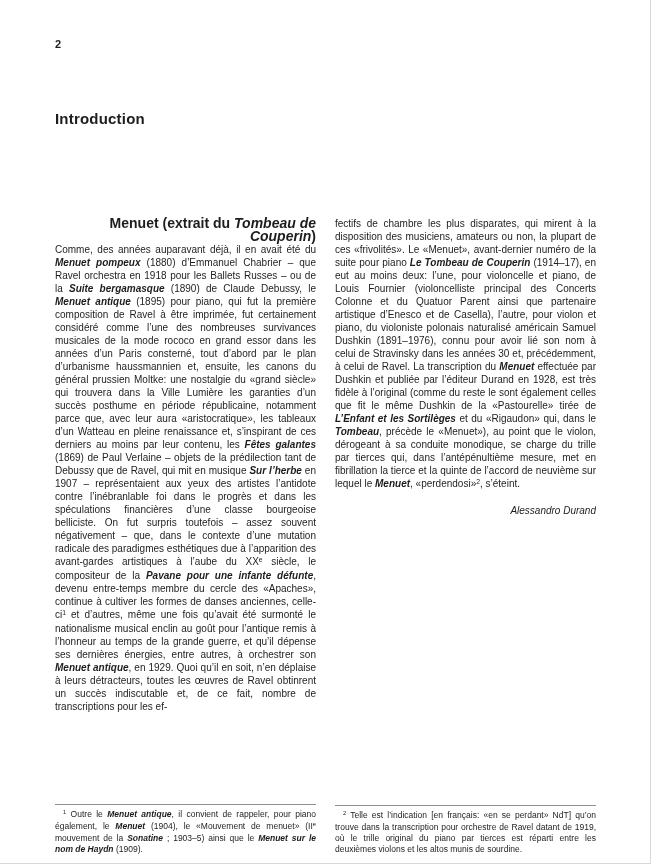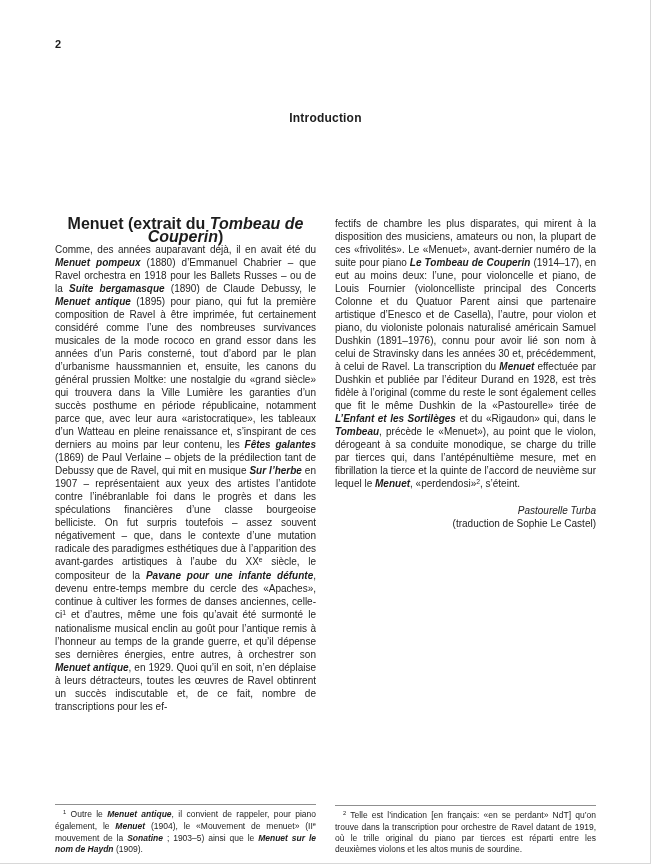--- a/index.html
+++ b/index.html
@@ -16,39 +16,39 @@
     padding:38px 55px 9px 55px;
     background:#fff;
     box-shadow:inset -1px -1px 0 #d8d8d8;
     display:flex;flex-direction:column;
   }
   .page-number{
     font-size:11px;font-weight:bold;line-height:12px;
   }
   .title{
     margin:58px 0 0 0;
-    text-align:center;
-    font-size:12px;font-weight:bold;
+    text-align:left;
+    font-size:15px;font-weight:bold;
     line-height:21px;
     letter-spacing:0.2px;
   }
   .columns{
     margin-top:88px;
     display:flex;
     gap:19px;
     flex:1 1 auto;
     overflow:hidden;
   }
   .column{
     width:261px;
     display:flex;flex-direction:column;
   }
   p{margin:0;}
   .heading{
-    font-size:16px;line-height:13px;font-weight:bold;text-align:center;
+    font-size:14px;line-height:13px;font-weight:bold;text-align:right;
   }
   .body-text{
     font-size:10px;line-height:13px;text-align:justify;
   }
   .author{
     margin-top:13px;
     font-size:10px;line-height:13px;
     text-align:right;font-style:italic;
   }
   .credit{
@@ -84,22 +84,21 @@
       <p class="heading"><span class="bd">Menuet (extrait du </span><span class="it bd">Tombeau de Couperin</span><span class="bd">)</span></p>
       <p class="body-text"><span>Comme, des années auparavant déjà, il en avait été du </span><span class="it">Menuet pompeux</span><span> (1880) d’Emmanuel Chabrier – que Ravel orchestra en 1918 pour les Ballets Russes – ou de la </span><span class="it">Suite bergamasque</span><span> (1890) de Claude Debussy, le </span><span class="it">Menuet antique</span><span> (1895) pour piano, qui fut la première composition de Ravel à être imprimée, fut certainement considéré comme l’une des nombreuses survivances musicales de la mode rococo en grand essor dans les années d’un Paris consterné, tout d’abord par le plan d’urbanisme haussmannien et, ensuite, les canons du général prussien Moltke: une nostalgie du «grand siècle» qui trouvera dans la Ville Lumière les garanties d’un succès posthume en période républicaine, notamment parce que, avec leur aura «aristocratique», les tableaux d’un Watteau en pleine renaissance et, s’inspirant de ces derniers au moins par leur contenu, les </span><span class="it">Fêtes galantes</span><span> (1869) de Paul Verlaine – objets de la prédilection tant de Debussy que de Ravel, qui mit en musique </span><span class="it">Sur l’herbe</span><span> en 1907 – représentaient aux yeux des artistes l’antidote contre l’inébranlable foi dans le progrès et dans les spéculations financières d’une classe bourgeoise belliciste. On fut surpris toutefois – assez souvent négativement – que, dans le contexte d’une mutation radicale des paradigmes esthétiques due à l’apparition des avant-gardes artistiques à l’aube du XX</span><span class="sup">e</span><span> siècle, le compositeur de la </span><span class="it">Pavane pour une infante défunte</span><span>, devenu entre-temps membre du cercle des «Apaches», continue à cultiver les formes de danses anciennes, celle-ci</span><span class="sup">1</span><span> et d’autres, même une fois qu’avait été surmonté le nationalisme musical enclin au goût pour l’antique remis à l’honneur au temps de la grande guerre, et qu’il dépense ses dernières énergies, entre autres, à orchestrer son </span><span class="it">Menuet antique</span><span>, en 1929. Quoi qu’il en soit, n’en déplaise à leurs détracteurs, toutes les œuvres de Ravel obtinrent un succès indiscutable et, de ce fait, nombre de transcriptions pour les ef-</span></p>
       <div class="footnote-block">
         <div class="footnote-rule"></div>
         <p class="footnote-text"><span class="sup">1</span><span> Outre le </span><span class="it">Menuet antique</span><span>, il convient de rappeler, pour piano également, le </span><span class="it">Menuet</span><span> (1904), le «Mouvement de menuet» (II</span><span class="sup">e</span><span> mouvement de la </span><span class="it">Sonatine</span><span> ; 1903–5) ainsi que le </span><span class="it">Menuet sur le nom de Haydn</span><span> (1909).</span></p>
       </div>
     </div>
 
     <div class="column">
       <p class="body-text"><span>fectifs de chambre les plus disparates, qui mirent à la disposition des musiciens, amateurs ou non, la plupart de ces «frivolités». Le «Menuet», avant-dernier numéro de la suite pour piano </span><span class="it">Le Tombeau de Couperin</span><span> (1914–17), en eut au moins deux: l’une, pour violoncelle et piano, de Louis Fournier (violoncelliste principal des Concerts Colonne et du Quatuor Parent ainsi que partenaire artistique d’Enesco et de Casella), l’autre, pour violon et piano, du violoniste polonais naturalisé américain Samuel Dushkin (1891–1976), connu pour avoir lié son nom à celui de Stravinsky dans les années 30 et, précédemment, à celui de Ravel. La transcription du </span><span class="it">Menuet</span><span> effectuée par Dushkin et publiée par l’éditeur Durand en 1928, est très fidèle à l’original (comme du reste le sont également celles que fit le même Dushkin de la «Pastourelle» tirée de </span><span class="it">L’Enfant et les Sortilèges</span><span> et du «Rigaudon» qui, dans le </span><span class="it">Tombeau</span><span>, précède le «Menuet»), au point que le violon, dérogeant à sa conduite monodique, se charge du trille par tierces qui, dans l’antépénultième mesure, met en fibrillation la tierce et la quinte de l’accord de neuvième sur lequel le </span><span class="it">Menuet</span><span>, «perdendosi»</span><span class="sup">2</span><span>, s’éteint.</span></p>
-      <p class="author">Pastourelle Turba</p>
-      <p class="credit">(traduction de Sophie Le Castel)</p>
+      <p class="author">Alessandro Durand</p>
       <div class="footnote-block">
         <div class="footnote-rule"></div>
         <p class="footnote-text"><span class="sup">2</span><span> Telle est l’indication [en français: «en se perdant» NdT] qu’on trouve dans la transcription pour orchestre de Ravel datant de 1919, où le trille original du piano par tierces est réparti entre les deuxièmes violons et les altos munis de sourdine.</span></p>
       </div>
     </div>
 
   </div>
 </div>
 
 </body></html>

